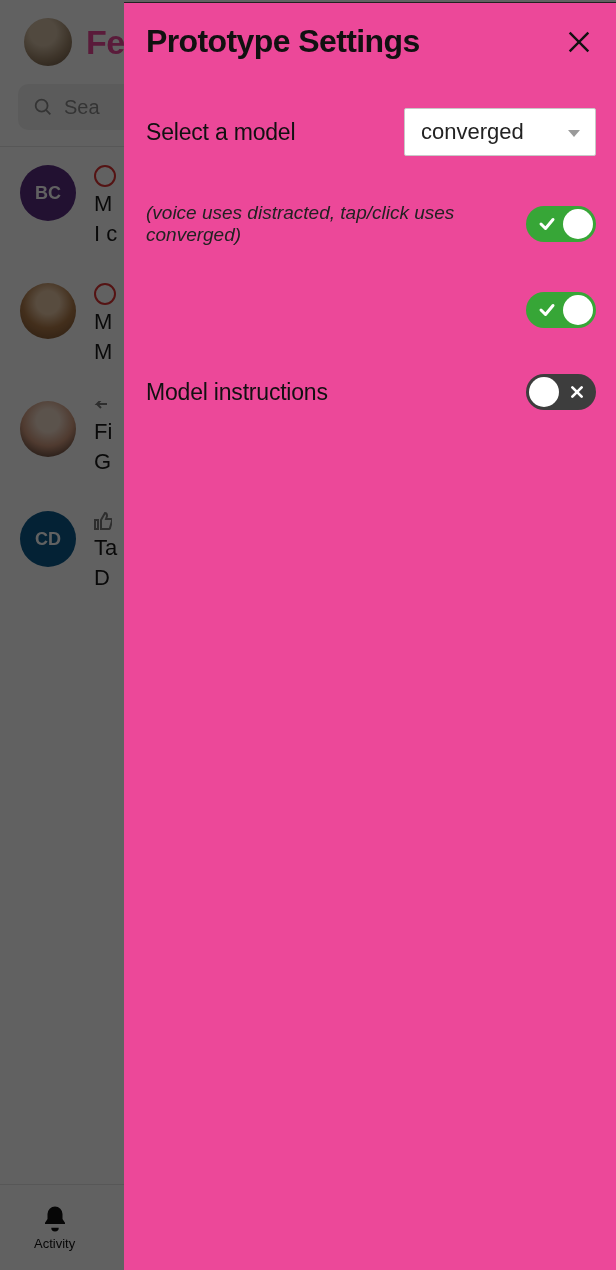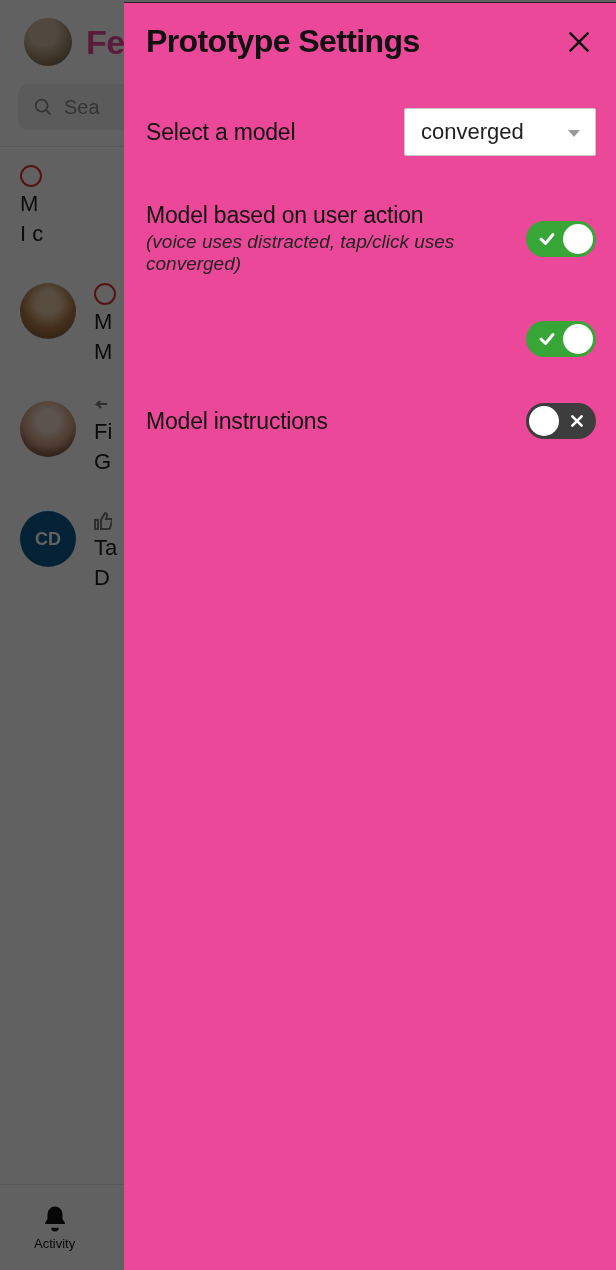--- a/index.html
+++ b/index.html
@@ -206,20 +206,21 @@
   <div class="bg-search">
     <svg width="22" height="22" viewBox="0 0 24 24" fill="none" stroke="#8a8a8a" stroke-width="2">
         <circle cx="10.5" cy="10.5" r="6.5"></circle>
         <line x1="20" y1="20" x2="15.2" y2="15.2"></line>
       </svg>
     <span class="bg-search-text">Sea</span>
   </div>
   <div class="bg-divider"></div>
 
   <div class="bg-item">
+    <div class="bg-item-avatar bc">BC</div>
     <div class="bg-item-body">
       <div class="bg-item-icon"></div>
       <div class="bg-item-line">M</div>
       <div class="bg-item-line">I c</div>
     </div>
   </div>
 
   <div class="bg-item">
     <div class="bg-item-avatar photo1"></div>
     <div class="bg-item-body">
@@ -281,21 +282,20 @@
       <span class="chev">
         <svg width="14" height="10" viewBox="0 0 14 10" fill="#9a9a9a">
             <path d="M1 1 L7 8 L13 1 Z"></path>
           </svg>
       </span>
     </div>
   </div>
 
   <div class="row">
     <div class="row-text">
-      <div class="row-label">Model based on user action</div>
       <div class="row-sub">(voice uses distracted, tap/click uses converged)</div>
     </div>
     <div class="toggle on">
       <span class="mark">
         <svg width="18" height="18" viewBox="0 0 24 24" fill="none" stroke="#fff" stroke-width="4" stroke-linecap="round" stroke-linejoin="round">
             <polyline points="4 12 10 18 20 6"></polyline>
           </svg>
       </span>
       <span class="knob"></span>
     </div>

